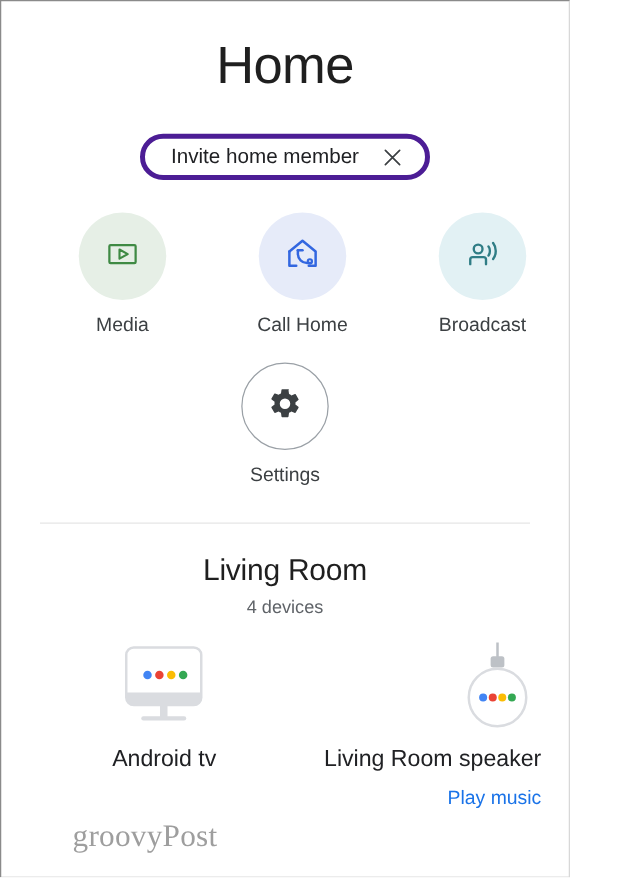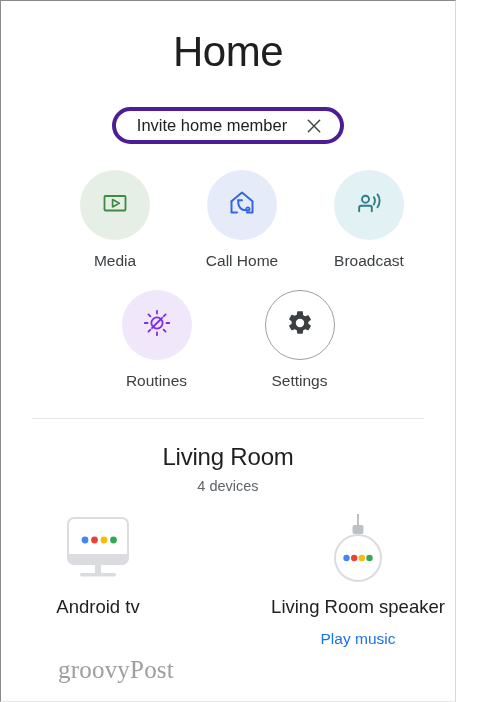--- a/index.html
+++ b/index.html
@@ -42,21 +42,21 @@
     border-radius:19px;
     background:#fff;
     cursor:pointer;
   }
   .chip-label { font-size:16.5px; color:#202124; white-space:nowrap; }
   .chip-close { display:flex; align-items:center; justify-content:center; width:18px; height:18px; cursor:pointer; }
 
   
   .actions { margin-top:26px; }
   .action-row { display:flex; justify-content:center; }
-  .action-row.row1 { gap:19px;padding-left:28px; }
+  .action-row.row1 { gap:36px;padding-left:28px; }
   .action-row.row2 { gap:35px; margin-top:20px; }
   .action {
     width:108px;
     display:flex;
     flex-direction:column;
     align-items:center;
     cursor:pointer;
   }
   .action-circle {
     width:70px; height:70px;
@@ -83,21 +83,21 @@
   .room-name { font-size:24px; color:#1f1f1f; font-weight:400; letter-spacing:-0.2px; }
   .room-count { font-size:14.5px; color:#5f6368; margin-top:7px; }
 
   
   .devices {
     display:flex;
     justify-content:center;
     gap:110px;
     margin-top:18px;
   }
-  .device { width:150px; display:flex; flex-direction:column; align-items:center; cursor:pointer; }
+  .device { width:150px; display:flex; flex-direction:column; align-items:flex-end; cursor:pointer; }
   .device-art { height:78px; display:flex; align-items:center; justify-content:center; }
   .device-name { font-size:18.5px; color:#202124; margin-top:6px; white-space:nowrap; }
   .device-action { font-size:15.5px; color:#1a73e8; margin-top:12px; cursor:pointer; }
   .device-action.placeholder { visibility:hidden; }
 
   
   .watermark {
     position:absolute;
     left:57px; bottom:17px;
     font-family:"Liberation Serif", serif;
@@ -167,41 +167,20 @@
             </svg>
           </span>
         </div>
         <div class="action-label">Broadcast</div>
       </div>
 
     </div>
 
     <div class="action-row row2">
 
-      <div class="action">
-        <div class="action-circle" style="background:#f0e7fb;">
-          <span>
-            <svg width="32" height="32" viewBox="0 0 32 32" aria-hidden="true">
-              <g stroke="#7b2fe0" stroke-width="1.8" stroke-linecap="round">
-                <circle cx="16" cy="16" r="5.6" fill="none"></circle>
-                <line x1="16" y1="3.8" x2="16" y2="6.6"></line>
-                <line x1="16" y1="25.4" x2="16" y2="28.2"></line>
-                <line x1="3.8" y1="16" x2="6.6" y2="16"></line>
-                <line x1="25.4" y1="16" x2="28.2" y2="16"></line>
-                <line x1="7.4" y1="7.4" x2="9.4" y2="9.4"></line>
-                <line x1="22.6" y1="22.6" x2="24.6" y2="24.6"></line>
-                <line x1="24.6" y1="7.4" x2="22.6" y2="9.4"></line>
-                <line x1="9.4" y1="22.6" x2="7.4" y2="24.6"></line>
-                <line x1="11.0" y1="21.0" x2="21.0" y2="11.0"></line>
-              </g>
-            </svg>
-          </span>
-        </div>
-        <div class="action-label">Routines</div>
-      </div>
 
       <div class="action">
         <div class="action-circle outline">
           <span>
             <svg width="28" height="28" viewBox="0 0 24 24" aria-hidden="true">
               <path fill="#3c4043" d="M19.14 12.94a7.6 7.6 0 0 0 .06-.94 7.6 7.6 0 0 0-.06-.94l2.03-1.58a.48.48 0 0 0 .12-.61l-1.92-3.32a.48.48 0 0 0-.59-.22l-2.39.96a7.03 7.03 0 0 0-1.62-.94l-.36-2.54A.47.47 0 0 0 13.94 2h-3.88a.47.47 0 0 0-.47.41l-.36 2.54c-.59.24-1.13.56-1.62.94l-2.39-.96a.48.48 0 0 0-.59.22L2.71 8.47a.48.48 0 0 0 .12.61l2.03 1.58c-.04.31-.06.63-.06.94 0 .31.02.63.06.94l-2.03 1.58a.48.48 0 0 0-.12.61l1.92 3.32c.12.22.38.3.59.22l2.39-.96c.49.38 1.03.7 1.62.94l.36 2.54c.04.24.24.41.47.41h3.88c.24 0 .44-.17.47-.41l.36-2.54c.59-.24 1.13-.56 1.62-.94l2.39.96c.22.08.47 0 .59-.22l1.92-3.32a.48.48 0 0 0-.12-.61l-2.03-1.58zM12 15.6A3.6 3.6 0 1 1 12 8.4a3.6 3.6 0 0 1 0 7.2z"></path>
             </svg>
           </span>
         </div>
         <div class="action-label">Settings</div>

